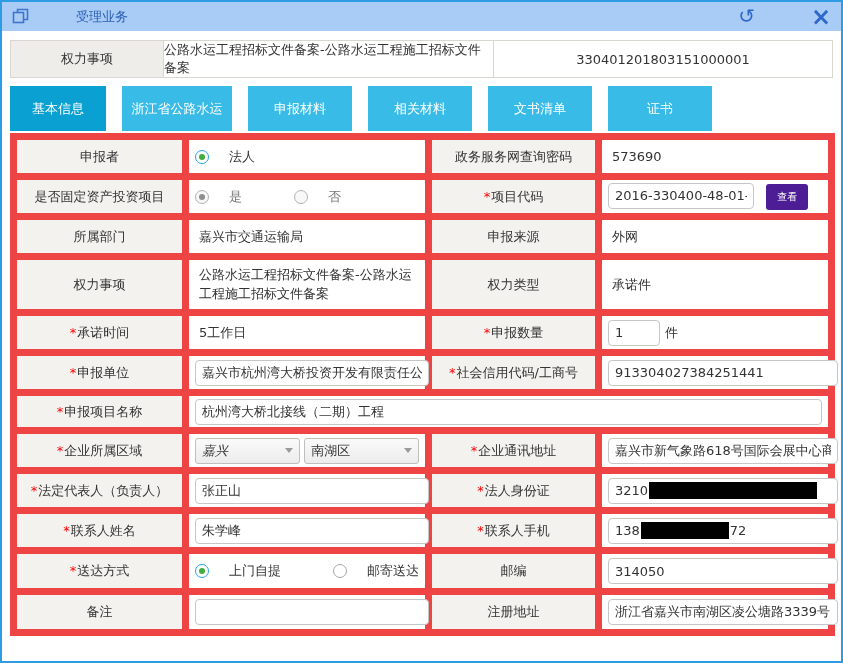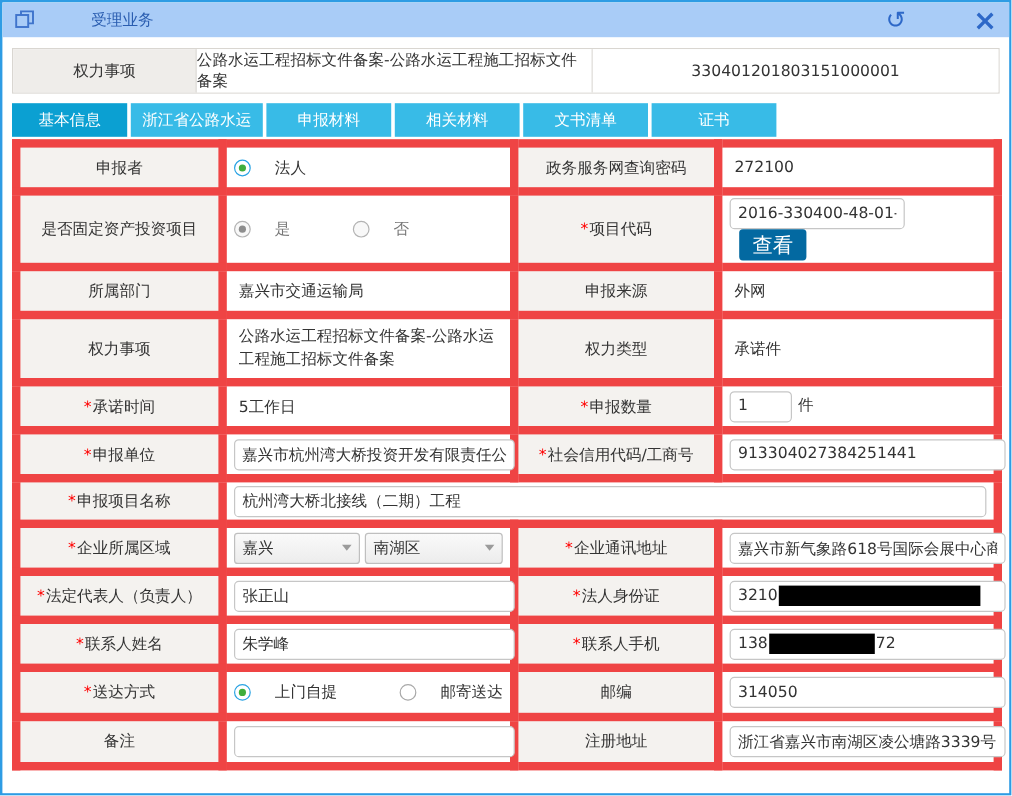--- a/index.html
+++ b/index.html
@@ -34,21 +34,21 @@
     display: flex; align-items: center; justify-content: center;
     height: 100%; font-size: 13px;
   }
   .hl { background: #efedea; border-right: 1px solid #d9d6d1; }
   .hv { background: #fff; }
   .h-c1 { width: 153px; }
   .h-c2 { width: 330px; border-right: 1px solid #d9d6d1; }
   .h-c3 { width: 151px; }
   .h-c4 { flex: 1; text-align: center; }
   
-  .tabs { display: flex; margin: 8px 8px 0 8px; height: 28px; gap: 3px; }
+  .tabs { display: flex; margin: 8px 8px 0 8px; height: 45px; gap: 16px; }
   .tab {
     background: #38bbe7; color: #fff; font-size: 13px;
     display: flex; align-items: center; justify-content: center;
     cursor: pointer; overflow: hidden; white-space: nowrap;
   }
   .tab.active { background: #0ba0d2; }
   .tab-w1 { width: 96px; } .tab-w2 { width: 110px; }
   .tab-w3 { width: 104px; } .tab-w4 { width: 104px; }
   .tab-w5 { width: 104px; } .tab-w6 { width: 104px; }
   
@@ -89,22 +89,22 @@
     display: inline-flex; align-items: center; padding: 0 6px;
     background: #fff; overflow: hidden; white-space: nowrap;
   }
   .redact { display: inline-block; height: 17px; background: #000; margin: 0 1px; }
   .redact-id { width: 168px; }
   .redact-phone { width: 88px; }
   
   .btn {
     display: inline-flex; align-items: center; justify-content: center;
     height: 26px; padding: 0 11px; margin-left: 8px;
-    background: #0369a1; color: #fff; border: none; border-radius: 3px;
-    font-size: 17px; cursor: pointer; font-family: inherit;
+    background: #4c1d95; color: #fff; border: none; border-radius: 3px;
+    font-size: 10px; cursor: pointer; font-family: inherit;
   }
   
   .radio-line { display: flex; align-items: center; gap: 20px; }
   .radio {
     display: inline-block; width: 14px; height: 14px;
     border: 1px solid #a8a8a8; border-radius: 50%; background: #fff;
     position: relative; flex: 0 0 auto;
   }
   .radio.on-blue { border-color: #29a3e3; }
   .radio.on-blue::after {
@@ -118,21 +118,21 @@
   }
   .radio-gap { width: 12px; display: inline-block; }
   .dis-label { color: #777; }
   
   .sel {
     height: 26px; border: 1px solid #bfbfbf; border-radius: 3px;
     background: linear-gradient(#fafafa, #ececec);
     display: inline-flex; align-items: center; justify-content: space-between;
     padding: 0 6px; cursor: pointer;
   }
-  .sel-city { width: 112px; margin-right: 4px; }
+  .sel-city { width: 112px; margin-right: 4px; font-style: italic; }
   .sel-district { width: 122px; }
   .chev {
     width: 0; height: 0; border-left: 4px solid transparent;
     border-right: 4px solid transparent; border-top: 5px solid #9b9b9b;
   }
 </style>
 </head>
 <body>
 
 <div class="window">
@@ -174,21 +174,21 @@
     <tbody>
         <tr class="row">
       <th><span>申报者</span></th>
       <td>
         <span class="radio-line">
           <span class="radio on-blue"></span>
           <span>法人</span>
         </span>
       </td>
       <th><span>政务服务网查询密码</span></th>
-      <td><span class="static-val">272100</span></td>
+      <td><span class="static-val">573690</span></td>
     </tr>
 
     <tr class="row">
       <th><span>是否固定资产投资项目</span></th>
       <td>
         <span class="radio-line dis-label">
           <span class="radio dis on-gray"></span>
           <span>是</span>
           <span class="radio-gap"></span>
           <span class="radio dis"></span>

